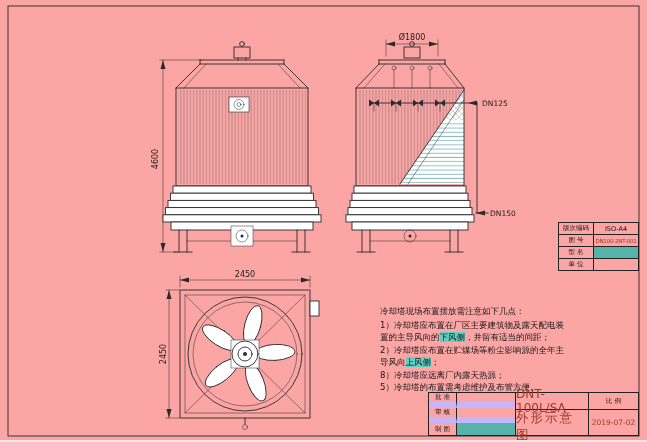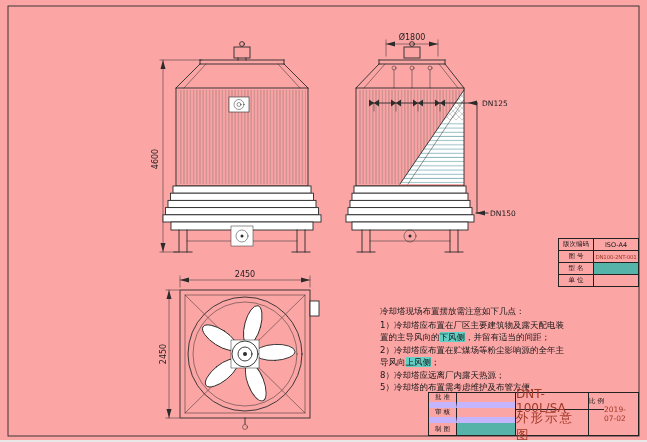--- a/index.html
+++ b/index.html
@@ -13,21 +13,21 @@
   .ah{fill:#2b2b2b;stroke:none;}
   .dim{font-family:"DejaVu Sans",sans-serif;font-size:8px;fill:#1c1c1c;stroke:none;}
   .plabel{font-family:"DejaVu Sans",sans-serif;font-size:7.5px;fill:#1c1c1c;stroke:none;}
   
   .notes{position:absolute;left:380px;top:293px;width:188px;
          font-size:8.5px;line-height:12.5px;color:#161616;margin-top:12px;}
   .notes .nt{margin-bottom:1px;}
   .hl{background:#63cfc4;}
   
   .info{position:absolute;left:558px;top:222px;width:81px;border:1px solid #222;
-        box-sizing:border-box;font-size:6.5px;color:#161616;margin-top:16px;}
+        box-sizing:border-box;font-size:6.5px;color:#161616;}
   .irow{display:flex;height:11px;align-items:center;}
   .irow + .irow{border-top:1px solid #222;}
   .il{width:34px;border-right:1px solid #222;height:100%;display:flex;
       align-items:center;justify-content:center;}
   .iv{flex:1;height:100%;display:flex;align-items:center;justify-content:center;}
   .red{color:#a03a28;}
   .tiny{font-size:5.5px;letter-spacing:-0.2px;}
   .tealcell{background:#55b3aa;}
   
   .tb{position:absolute;left:428px;top:392px;width:211px;height:44px;border:1.2px solid #222;
@@ -36,21 +36,21 @@
            grid-template-columns:28px 1fr;grid-auto-rows:1fr;font-size:6.5px;}
   .tb-sign .c{border-bottom:6px solid #c4b5fd;border-right:1px solid #222;
               display:flex;align-items:center;justify-content:center;}
   .tb-sign .c.last-col{border-right:none;}
   .tb-sign .c.last-row{border-bottom:none;}
   .tb-mid{width:72px;border-right:1px solid #222;display:flex;flex-direction:column;}
   .tb-model{height:16px;border-bottom:1px solid #222;display:flex;align-items:center;
             justify-content:center;font-size:12px;}
   .tb-title{flex:1;display:flex;align-items:center;justify-content:center;
             font-size:12.5px;letter-spacing:2px;}
-  .tb-right{flex:1;display:flex;flex-direction:row;font-size:6.5px;}
+  .tb-right{flex:1;display:flex;flex-direction:column;font-size:6.5px;}
   .tb-scale{height:16px;border-bottom:1px solid #222;display:flex;align-items:center;justify-content:center;}
   .tb-date{flex:1;display:flex;align-items:center;justify-content:center;font-size:7.5px;}
 </style>
 </head>
 <body>
 
 <div class="page">
 
   <svg class="art" width="647" height="442" viewBox="0 0 647 442">
     <defs>

